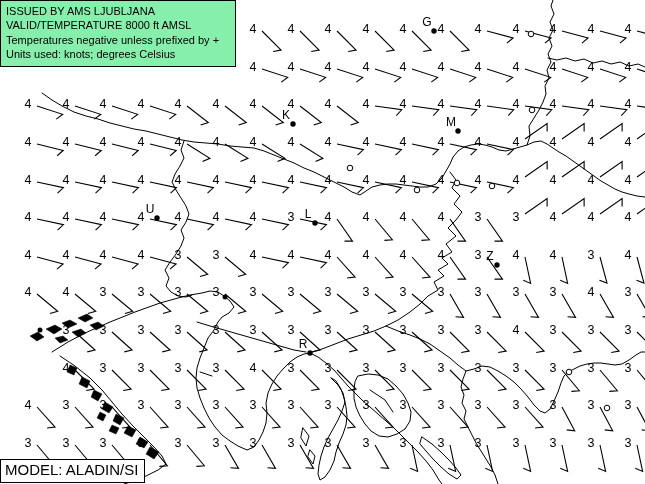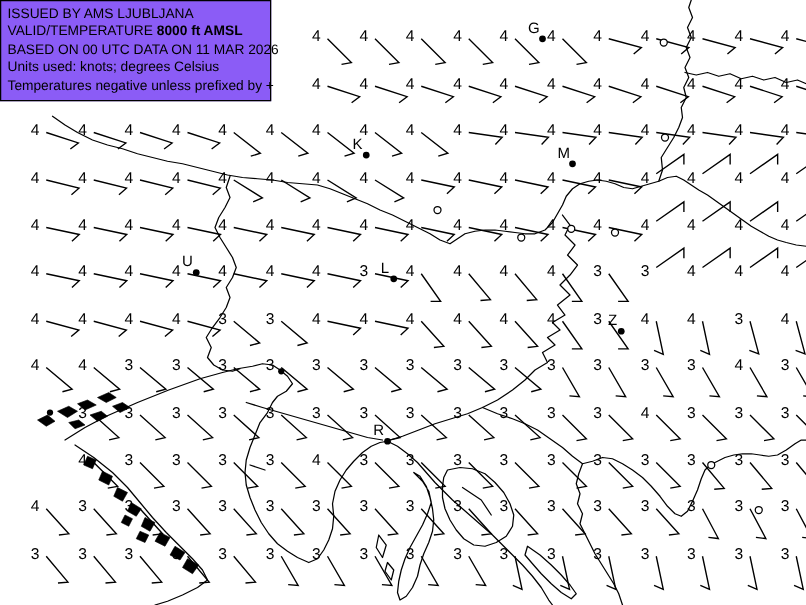--- a/index.html
+++ b/index.html
@@ -1,24 +1,24 @@
 <!DOCTYPE html>
 <html><head>
 <meta charset="utf-8">
 <style>
   html,body{margin:0;padding:0;background:#fff;}
   #stage{position:relative;width:645px;height:484px;background:#fff;overflow:hidden;
          font-family:"Liberation Sans",sans-serif;color:#000;}
   #map-svg{position:absolute;left:0;top:0;}
   .mapline{fill:none;stroke:#000;stroke-width:1;stroke-linejoin:round;stroke-linecap:round;}
   .lagoon{fill:#000;stroke:#000;stroke-width:.5;}
-  #info-box{position:absolute;left:0;top:0;width:217px;box-sizing:border-box;
-            border:1px solid #000;background:#8b5cf6;padding:3px 6px 4px 5px;
+  #info-box{position:absolute;left:0;top:0;width:236px;box-sizing:border-box;
+            border:1px solid #000;background:#86efac;padding:3px 6px 4px 5px;
             font-size:11px;line-height:14.4px;white-space:nowrap;z-index:5;}
-  #info-box .b{font-weight:bold;}
+  #info-box .b{font-weight:normal;}
   #model-box{position:absolute;left:0;top:459px;border:1px solid #000;background:#fff;
              padding:1px 6px 3px 4px;font-size:15px;line-height:18px;z-index:5;white-space:nowrap;}
 </style>
 </head>
 <body>
 
 <div id="stage">
 
   <svg id="map-svg" width="645" height="484" viewBox="0 0 645 484">
 
@@ -505,19 +505,19 @@
         <circle cx="457" cy="183" r="2.8" fill="#fff" stroke="#000000" stroke-width="1"></circle>
         <circle cx="492" cy="186" r="2.8" fill="#fff" stroke="#000000" stroke-width="1"></circle>
         <circle cx="569" cy="372" r="2.8" fill="#fff" stroke="#000000" stroke-width="1"></circle>
         <circle cx="607" cy="408" r="2.8" fill="#fff" stroke="#000000" stroke-width="1"></circle>
       </g>
   </svg>
 
   <div id="info-box">
     <div>ISSUED BY AMS LJUBLJANA</div>
     <div><span>VALID/TEMPERATURE </span><span class="b">8000 ft AMSL</span></div>
-    <div>BASED ON 00 UTC DATA ON 11 MAR 2026</div>
+    <div>Temperatures negative unless prefixed by +</div>
     <div>Units used: knots; degrees Celsius</div>
-    <div>Temperatures negative unless prefixed by +</div>
   </div>
 
+  <div id="model-box">MODEL: ALADIN/SI</div>
 
 </div>
 
 </body></html>

